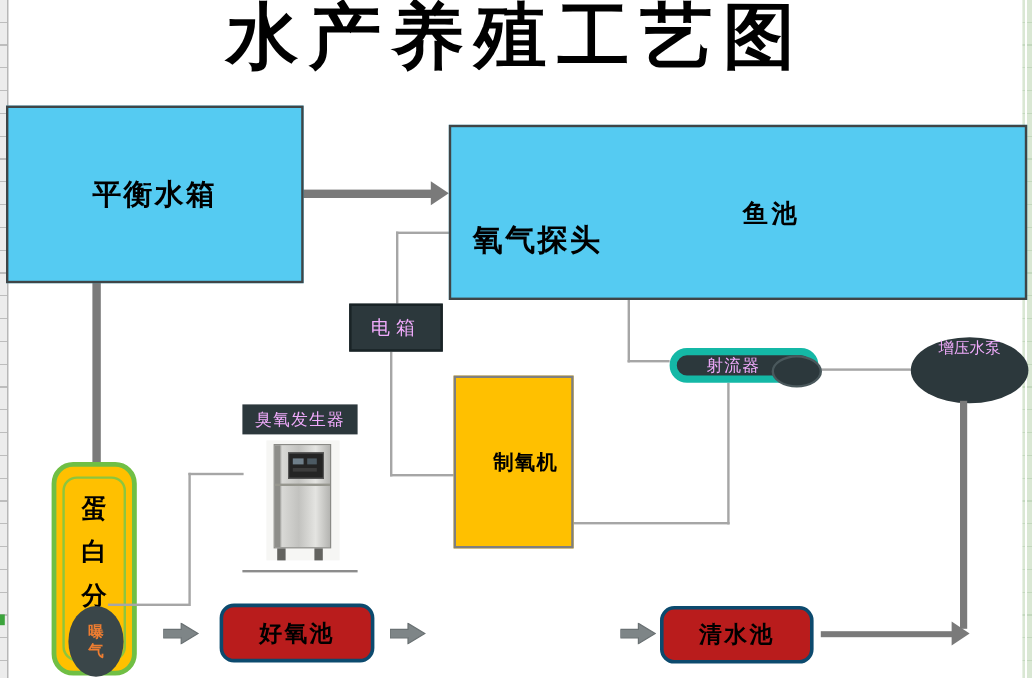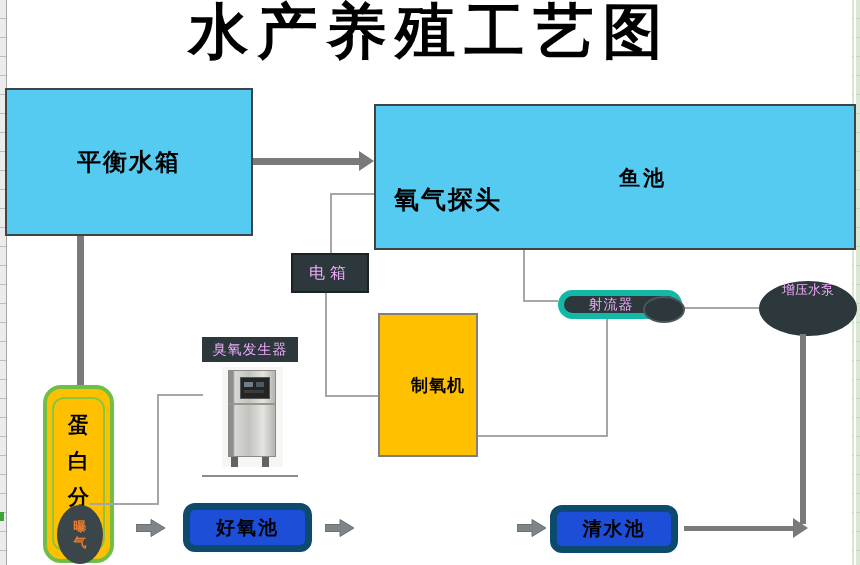--- a/index.html
+++ b/index.html
@@ -45,21 +45,21 @@
     display:flex;align-items:center;justify-content:center;font-size:16px;letter-spacing:5px;}
   #ozone-tag{left:202px;top:337px;width:96px;height:25px;display:flex;align-items:center;justify-content:center;font-size:14px;letter-spacing:1px;}
   #jet-device{left:558px;top:290px;width:124px;height:29px;border-radius:15px;border:6px solid #14b8a6;
     display:flex;align-items:center;justify-content:center;font-size:14px;letter-spacing:1px;padding-right:18px;}
   #jet-circle{position:absolute;left:79px;top:0px;width:42px;height:27px;border-radius:50%;border:2px solid #4a585c;background:#2c383c;box-sizing:border-box;}
   #booster-pump{left:759px;top:281px;width:98px;height:55px;border-radius:50%;
     display:flex;justify-content:center;font-size:13px;}
   
   #oxygen-machine{left:378px;top:313px;width:100px;height:144px;background:#ffc000;border:2px solid #7f7f7f;
     box-sizing:border-box;display:flex;align-items:center;justify-content:center;font-size:17px;font-weight:600;letter-spacing:1px;padding-left:20px;}
-  .pond{background:#1d4ed8;border:7px solid #0c4a6e;border-radius:12px;box-sizing:border-box;
+  .pond{background:#b91c1c;border:3px solid #0c4a6e;border-radius:12px;box-sizing:border-box;
     display:flex;align-items:center;justify-content:center;font-size:19px;font-weight:bold;letter-spacing:2px;}
   #aerobic-pond{left:183px;top:503px;width:129px;height:49px;}
   #anaerobic-pond{left:366px;top:503px;width:146px;height:49px;}
   #clear-pond{left:550px;top:505px;width:128px;height:48px;}
   
   #protein-sep{left:43px;top:385px;width:71px;height:178px;background:#ffc000;border:4px solid #70bf44;
     border-radius:18px;box-sizing:border-box;}
   #protein-inner{position:absolute;left:5px;top:8px;right:5px;bottom:8px;border:2px solid #8cc63e;border-radius:12px;}
   #protein-chars{position:absolute;left:0;top:18px;width:100%;display:flex;flex-direction:column;align-items:center;}
   #protein-chars span{font-size:21px;font-weight:bold;line-height:36px;}

